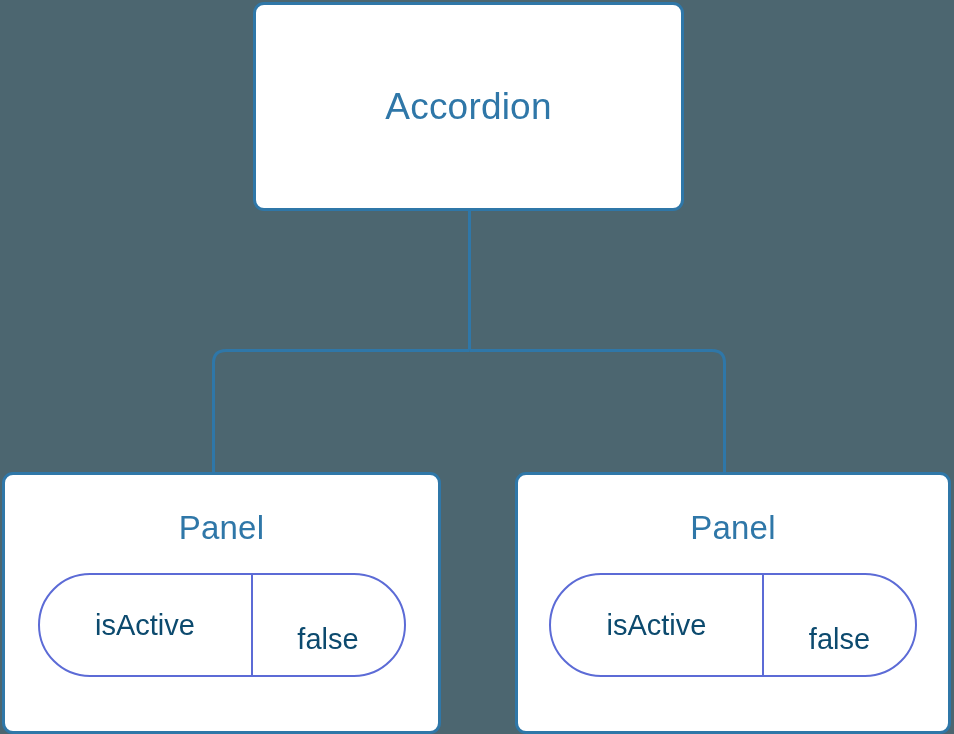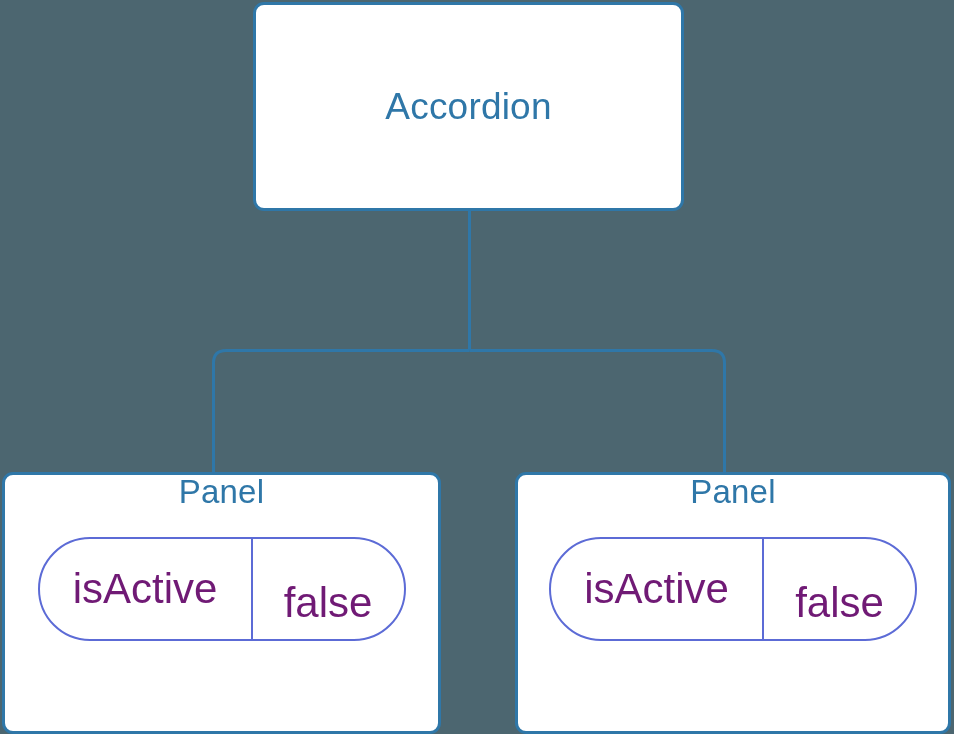--- a/index.html
+++ b/index.html
@@ -50,20 +50,21 @@
     width: 431px;
     height: 209px;
     justify-content: center;
   }
 
   .node-child {
     width: 439px;
     height: 262px;
     top: 472px;
     justify-content: flex-start;
+    padding-top: 36px;
   }
 
   .node-child-left  { left: 2px; }
   .node-child-right { left: 515px; width: 436px; }
 
   .node-title {
     color: #2f77a8;
     font-size: 37px;
     font-weight: 400;
     letter-spacing: 0.2px;
@@ -86,22 +87,22 @@
     display: flex;
     align-items: stretch;
     background: transparent;
   }
 
   .pill-key,
   .pill-value {
     display: flex;
     align-items: center;
     justify-content: center;
-    color: #701a75;
-    font-size: 42px;
+    color: #0c4a6e;
+    font-size: 29px;
     line-height: 1;
     white-space: nowrap;
     box-sizing: border-box;
   }
 
   .pill-key {
     width: 213px;
     border-right: 2px solid #5c6bd6;
   }
 

